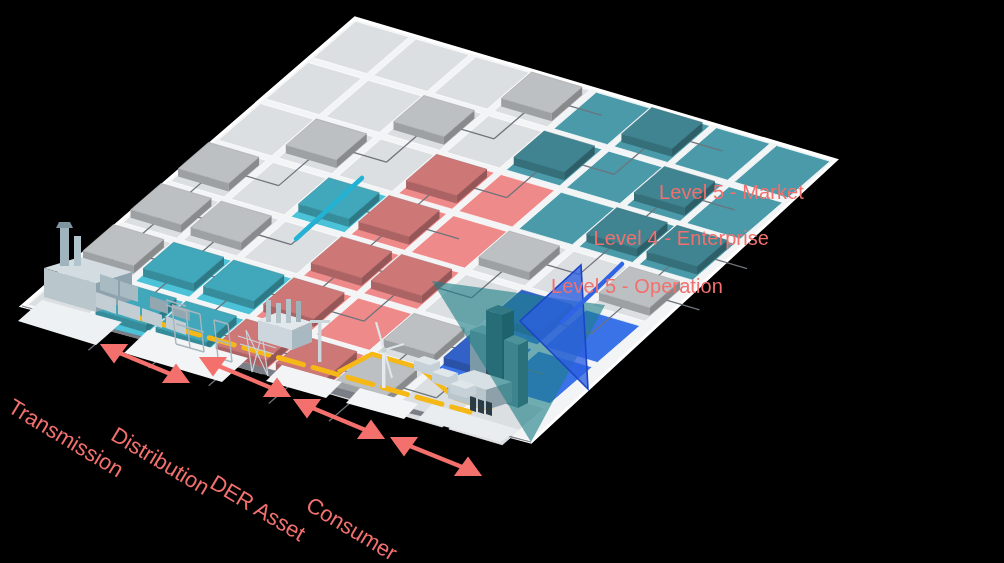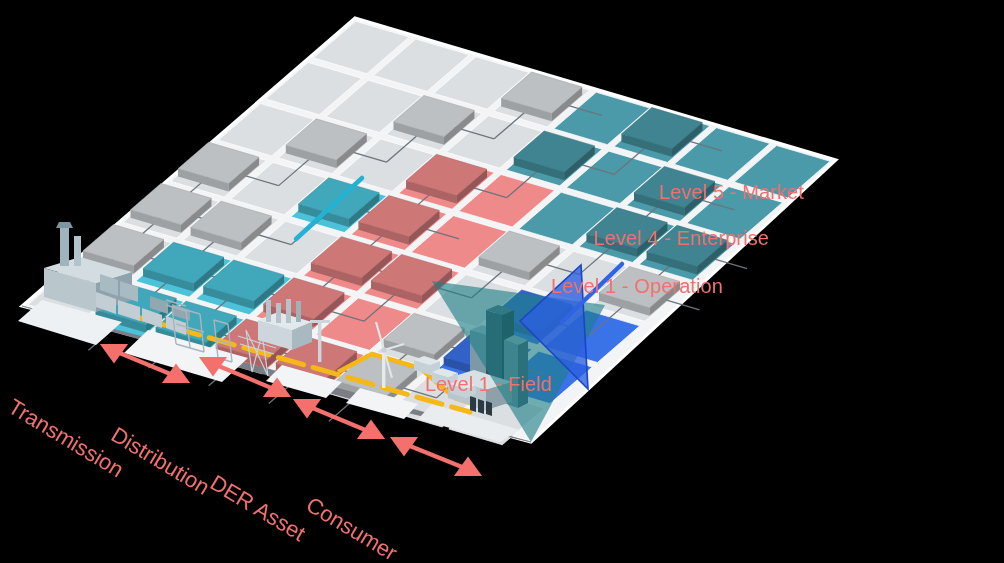--- a/index.html
+++ b/index.html
@@ -493,21 +493,20 @@
       <g>
         <line x1="400" y1="442" x2="472" y2="471"></line>
         <polygon points="394,439 414,439 404,453"></polygon>
         <polygon points="478,474 458,474 468,460"></polygon>
       </g>
     </g>
   </svg>
 
   <div class="level-label lvl5">Level 5 - Market</div>
   <div class="level-label lvl4">Level 4 - Enterprise</div>
-  <div class="level-label lvl3">Level 1 - Operation</div>
-  <div class="level-label lvl1">Level 1 - Field</div>
+  <div class="level-label lvl3">Level 5 - Operation</div>
 
   <div class="domain-label dm1">Transmission</div>
   <div class="domain-label dm2">Distribution</div>
   <div class="domain-label dm3">DER Asset</div>
   <div class="domain-label dm4">Consumer</div>
 
 </div>
 
 </body></html>

